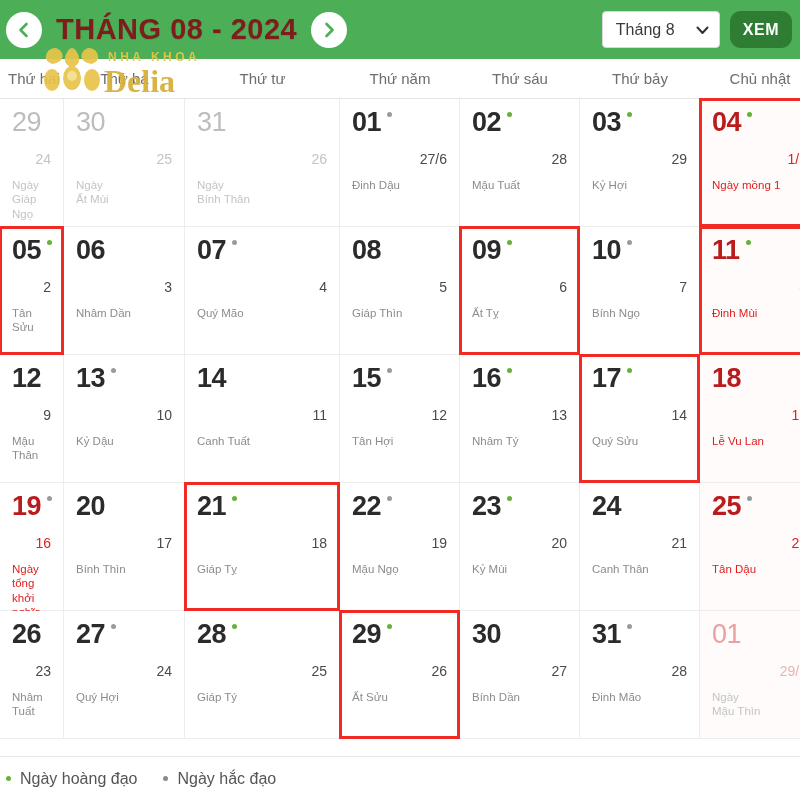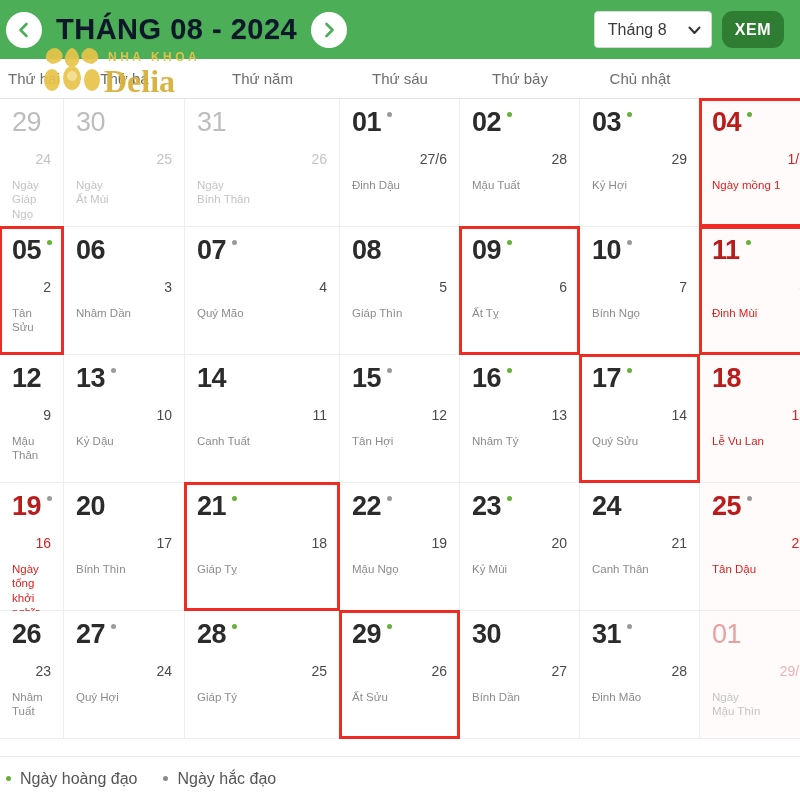--- a/index.html
+++ b/index.html
@@ -26,31 +26,31 @@
     width: 36px; height: 36px;
     border-radius: 50%;
     background: #ffffff;
     color: #4CAF57;
     display: flex; align-items: center; justify-content: center;
     flex: 0 0 auto;
     cursor: pointer;
   }
   .nav-arrow svg { display: block; }
   .month-title {
-    color: #0f172a;
+    color: #7f1d1d;
     font-size: 29px;
     font-weight: bold;
     letter-spacing: 0.5px;
     white-space: nowrap;
     margin: 0 14px;
     text-shadow: 0 1px 1px rgba(0,0,0,.10);
   }
   .topbar-spacer { flex: 1 1 auto; }
 
-  .selects { display: flex; align-items: center; gap: 10px; flex: 0 0 auto; padding-right: 16px; }
+  .selects { display: flex; align-items: center; gap: 10px; flex: 0 0 auto; padding-right: 8px; }
   .sel {
     position: relative;
     background: #ffffff;
     border: 1px solid #d8d8d8;
     border-radius: 4px;
     height: 37px;
     display: flex; align-items: center;
     padding: 0 30px 0 13px;
     font-size: 16px;
     color: #3a3a3a;
@@ -240,20 +240,21 @@
         <circle cx="36" cy="42" r="5" fill="#F4DE8C"></circle>
       </g>
       <text x="72" y="27" font-family="Liberation Sans, sans-serif" font-size="12" font-weight="bold" letter-spacing="3.5" fill="#E8C44A" opacity="0.95">NHA KHOA</text>
       <text x="68" y="58" font-family="Liberation Serif, serif" font-size="32" font-weight="bold" fill="#D8B13A" opacity="0.95">Delia</text>
     </svg>
   </div>
 
   <div class="weekdays">
       <div class="wd first">Thứ hai</div>
       <div class="wd">Thứ ba</div>
+      <div class="wd">Thứ tư</div>
       <div class="wd">Thứ năm</div>
       <div class="wd">Thứ sáu</div>
       <div class="wd">Thứ bảy</div>
       <div class="wd">Chủ nhật</div>
     </div>
 
   <div class="grid">
       <div class="cell out">
         <div class="solar-row">
           <div class="solar">29</div>

